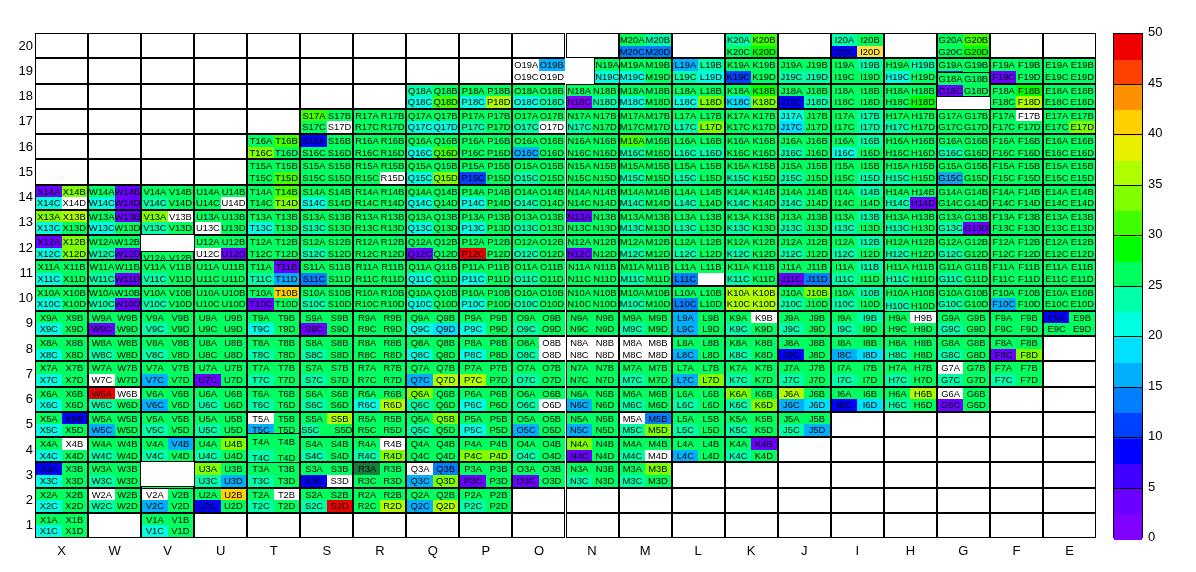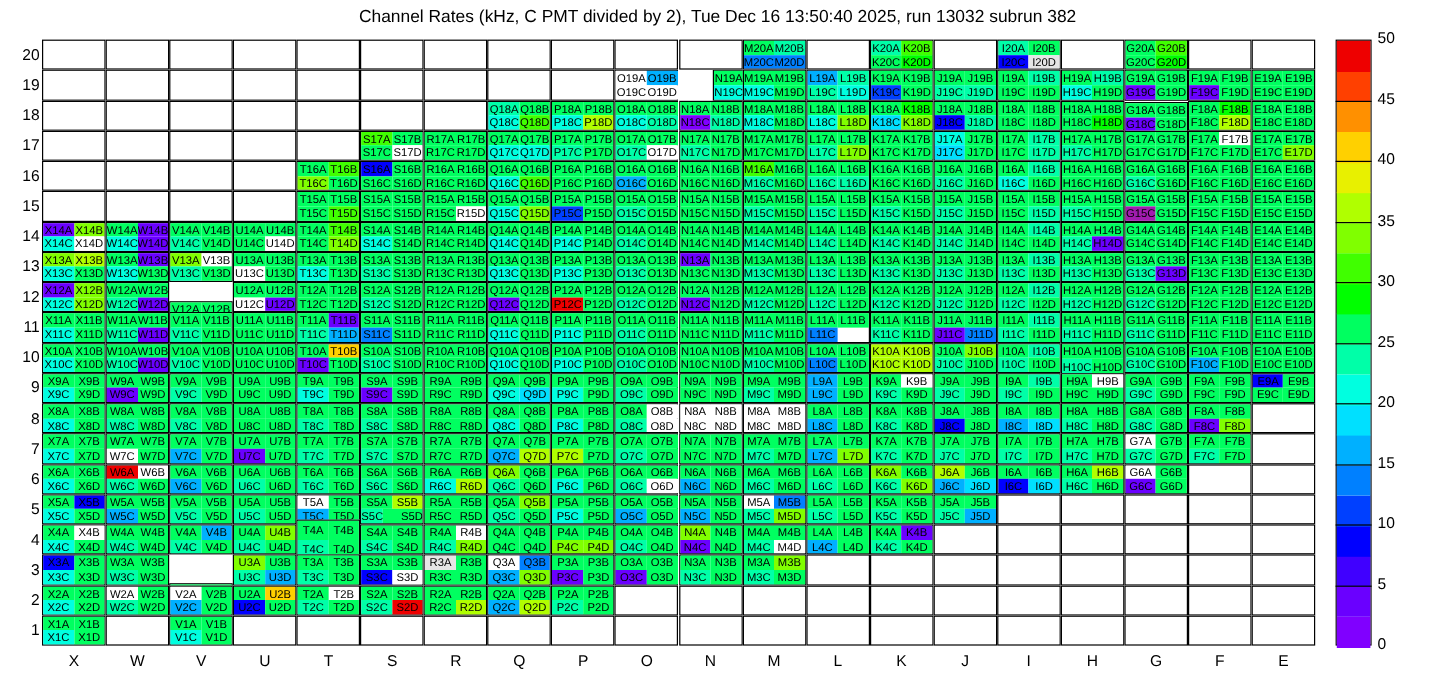--- a/index.html
+++ b/index.html
@@ -65,21 +65,20 @@
   }
   .ctlab{
     position:absolute;left:1148px;font-size:13px;color:#000;
   }
 </style>
 </head>
 <body>
 
 <div id="root">
 
-  <div id="title">Channel Rates (kHz, C PMT divided by 2), Tue Dec 16 13:50:40 2025, run 13032 subrun 382</div>
 
   <div id="plot">
       <div class="colgrp" style="left: 0px; width: 53.05px;">
         <div class="cellpair" style="top: 0px; height: 25.25px;"></div>
         <div class="cellpair" style="top: 25.25px; height: 25.25px;"></div>
         <div class="cellpair" style="top: 50.5px; height: 25.25px;"></div>
         <div class="cellpair" style="top: 75.75px; height: 25.25px;"></div>
         <div class="cellpair" style="top: 101px; height: 25.25px;"></div>
         <div class="cellpair" style="top: 126.25px; height: 25.25px;"></div>
         <div class="cellpair" style="top: 151.5px; height: 25.25px;">
@@ -1111,21 +1110,21 @@
             <div class="cell" style="background: rgb(0, 255, 96); color: rgb(0, 0, 0);">R4A</div>
             <div class="cell" style="background: rgb(255, 255, 255); color: rgb(0, 0, 0);">R4B</div>
           </div>
           <div class="halfrow bot">
             <div class="cell" style="background: rgb(0, 255, 168); color: rgb(0, 0, 0);">R4C</div>
             <div class="cell" style="background: rgb(128, 255, 0); color: rgb(0, 0, 0);">R4D</div>
           </div>
         </div>
         <div class="cellpair" style="top: 429.25px; height: 25.25px;">
           <div class="halfrow top">
-            <div class="cell" style="background: #e5e5e5; color: rgb(0, 0, 0);">R3A</div>
+            <div class="cell" style="background: #15803d; color: rgb(0, 0, 0);">R3A</div>
             <div class="cell" style="background: rgb(0, 255, 96); color: rgb(0, 0, 0);">R3B</div>
           </div>
           <div class="halfrow bot">
             <div class="cell" style="background: rgb(0, 255, 96); color: rgb(0, 0, 0);">R3C</div>
             <div class="cell" style="background: rgb(0, 255, 96); color: rgb(0, 0, 0);">R3D</div>
           </div>
         </div>
         <div class="cellpair" style="top: 454.5px; height: 25.25px;">
           <div class="halfrow top">
             <div class="cell" style="background: rgb(0, 255, 96); color: rgb(0, 0, 0);">R2A</div>
@@ -2521,21 +2520,21 @@
         <div class="cellpair" style="top: 479.75px; height: 25.25px;"></div>
       </div>
       <div class="colgrp" style="left: 795.75px; width: 53.05px;">
         <div class="cellpair" style="top: 0px; height: 25.25px;">
           <div class="halfrow top">
             <div class="cell" style="background: rgb(0, 255, 168); color: rgb(0, 0, 0);">I20A</div>
             <div class="cell" style="background: rgb(0, 255, 96); color: rgb(0, 0, 0);">I20B</div>
           </div>
           <div class="halfrow bot">
             <div class="cell" style="background: rgb(0, 0, 255); color: rgb(0, 0, 0);">I20C</div>
-            <div class="cell" style="background: #e5e5e5; color: rgb(0, 0, 0); text-align: right;">I20D</div>
+            <div class="cell" style="background: #fde047; color: rgb(0, 0, 0); text-align: right;">I20D</div>
           </div>
         </div>
         <div class="cellpair" style="top: 25.25px; height: 25.25px;">
           <div class="halfrow top">
             <div class="cell" style="background: rgb(0, 255, 96); color: rgb(0, 0, 0);">I19A</div>
             <div class="cell" style="background: rgb(0, 255, 168); color: rgb(0, 0, 0);">I19B</div>
           </div>
           <div class="halfrow bot">
             <div class="cell" style="background: rgb(0, 255, 96); color: rgb(0, 0, 0);">I19C</div>
             <div class="cell" style="background: rgb(0, 255, 96); color: rgb(0, 0, 0);">I19D</div>
@@ -2839,21 +2838,21 @@
         <div class="cellpair" style="top: 25.25px; height: 25.25px;">
           <div class="halfrow top">
             <div class="cell" style="background: rgb(0, 255, 96); color: rgb(0, 0, 0);">G19A</div>
             <div class="cell" style="background: rgb(0, 255, 96); color: rgb(0, 0, 0);">G19B</div>
           </div>
           <div class="halfrow bot">
             <div class="cell" style="background: rgb(106, 0, 255); color: rgb(0, 0, 0);">G19C</div>
             <div class="cell" style="background: rgb(0, 255, 96); color: rgb(0, 0, 0);">G19D</div>
           </div>
         </div>
-        <div class="cellpair" style="top: 52px; height: 25.25px;">
+        <div class="cellpair" style="top: 39px; height: 25.25px;">
           <div class="halfrow top">
             <div class="cell" style="background: rgb(0, 255, 96); color: rgb(0, 0, 0);">G18A</div>
             <div class="cell" style="background: rgb(0, 255, 96); color: rgb(0, 0, 0);">G18B</div>
           </div>
           <div class="halfrow bot">
             <div class="cell" style="background: rgb(106, 0, 255); color: rgb(0, 0, 0);">G18C</div>
             <div class="cell" style="background: rgb(0, 255, 96); color: rgb(0, 0, 0);">G18D</div>
           </div>
         </div>
         <div class="cellpair" style="top: 75.75px; height: 25.25px;">
@@ -2875,21 +2874,21 @@
             <div class="cell" style="background: rgb(0, 255, 168); color: rgb(0, 0, 0);">G16C</div>
             <div class="cell" style="background: rgb(0, 255, 96); color: rgb(0, 0, 0);">G16D</div>
           </div>
         </div>
         <div class="cellpair" style="top: 126.25px; height: 25.25px;">
           <div class="halfrow top">
             <div class="cell" style="background: rgb(0, 255, 96); color: rgb(0, 0, 0);">G15A</div>
             <div class="cell" style="background: rgb(0, 255, 96); color: rgb(0, 0, 0);">G15B</div>
           </div>
           <div class="halfrow bot">
-            <div class="cell" style="background: #a21caf; color: rgb(0, 0, 0);">G15C</div>
+            <div class="cell" style="background: #0ea5e9; color: rgb(0, 0, 0);">G15C</div>
             <div class="cell" style="background: rgb(0, 255, 96); color: rgb(0, 0, 0);">G15D</div>
           </div>
         </div>
         <div class="cellpair" style="top: 151.5px; height: 25.25px;">
           <div class="halfrow top">
             <div class="cell" style="background: rgb(0, 255, 96); color: rgb(0, 0, 0);">G14A</div>
             <div class="cell" style="background: rgb(0, 255, 96); color: rgb(0, 0, 0);">G14B</div>
           </div>
           <div class="halfrow bot">
             <div class="cell" style="background: rgb(0, 255, 96); color: rgb(0, 0, 0);">G14C</div>

